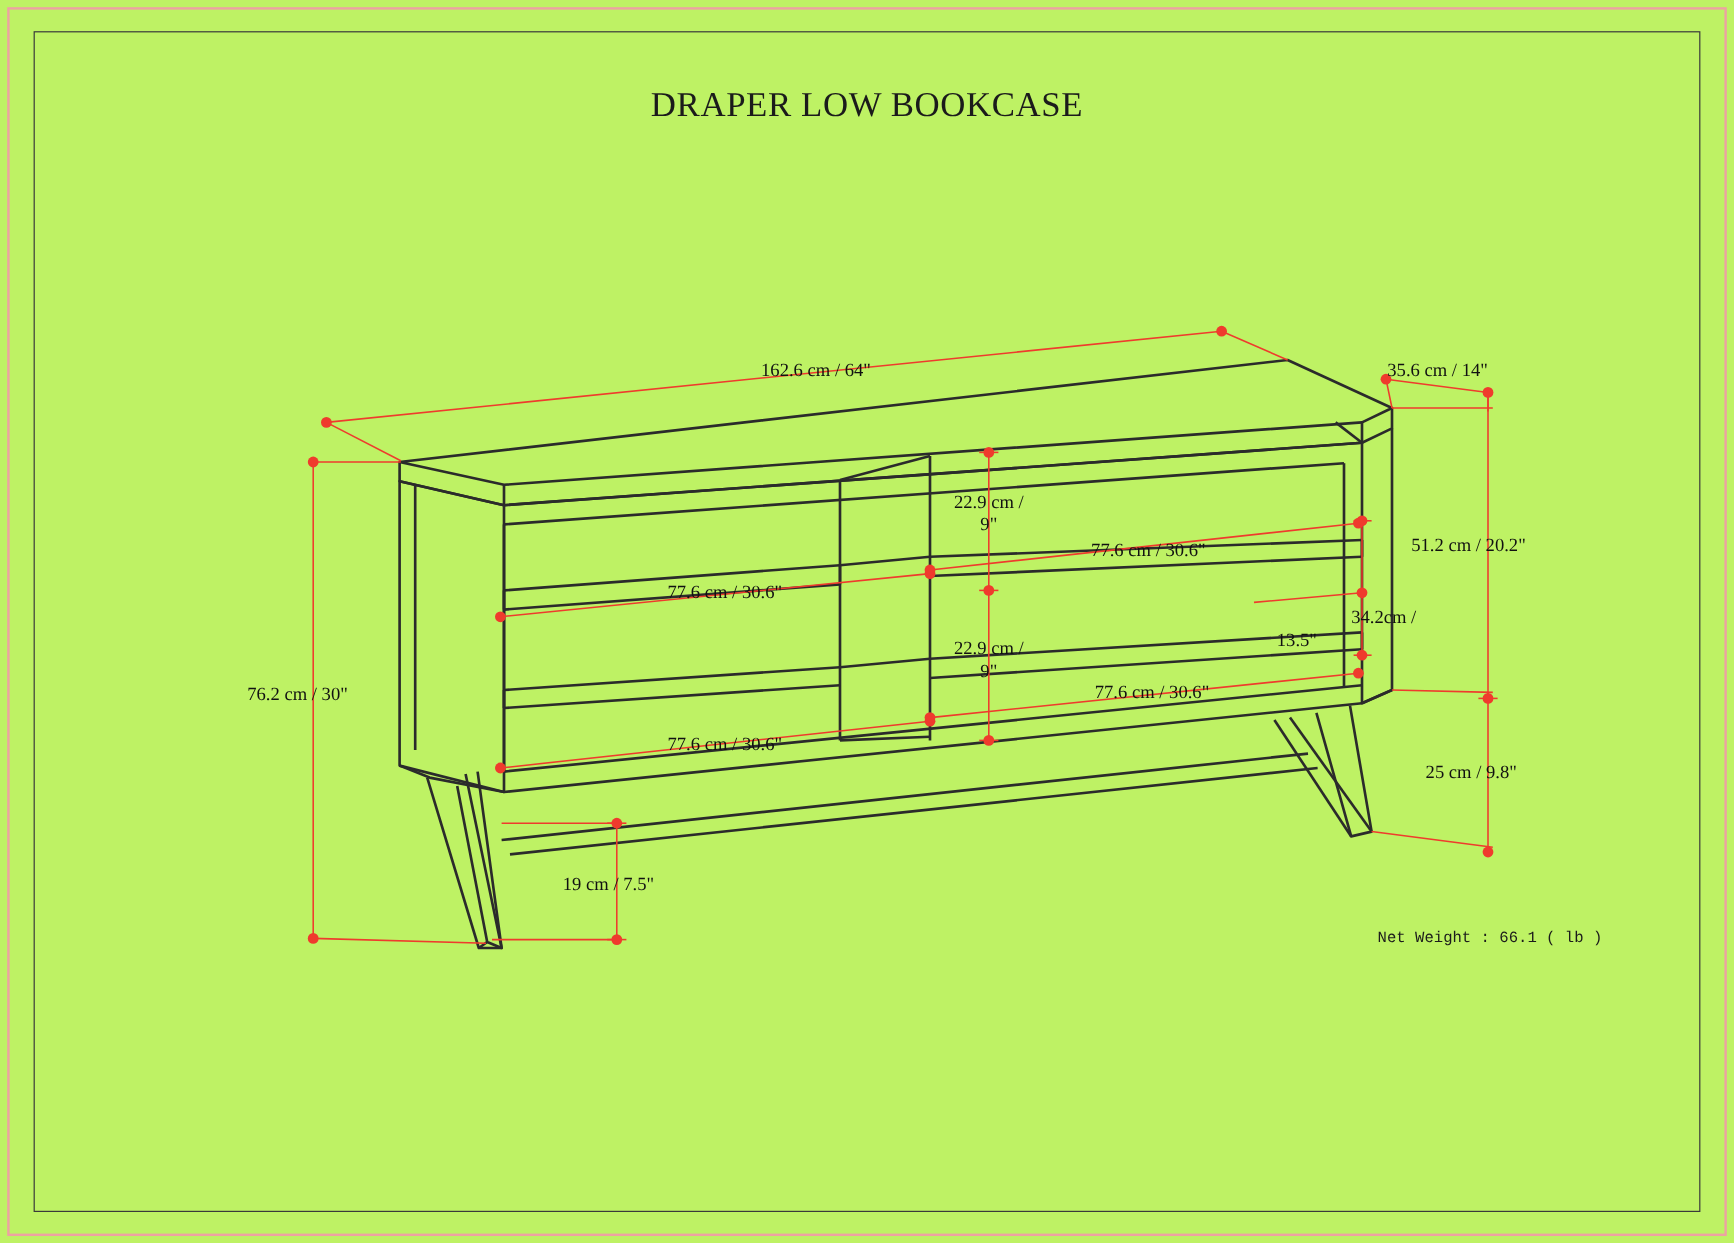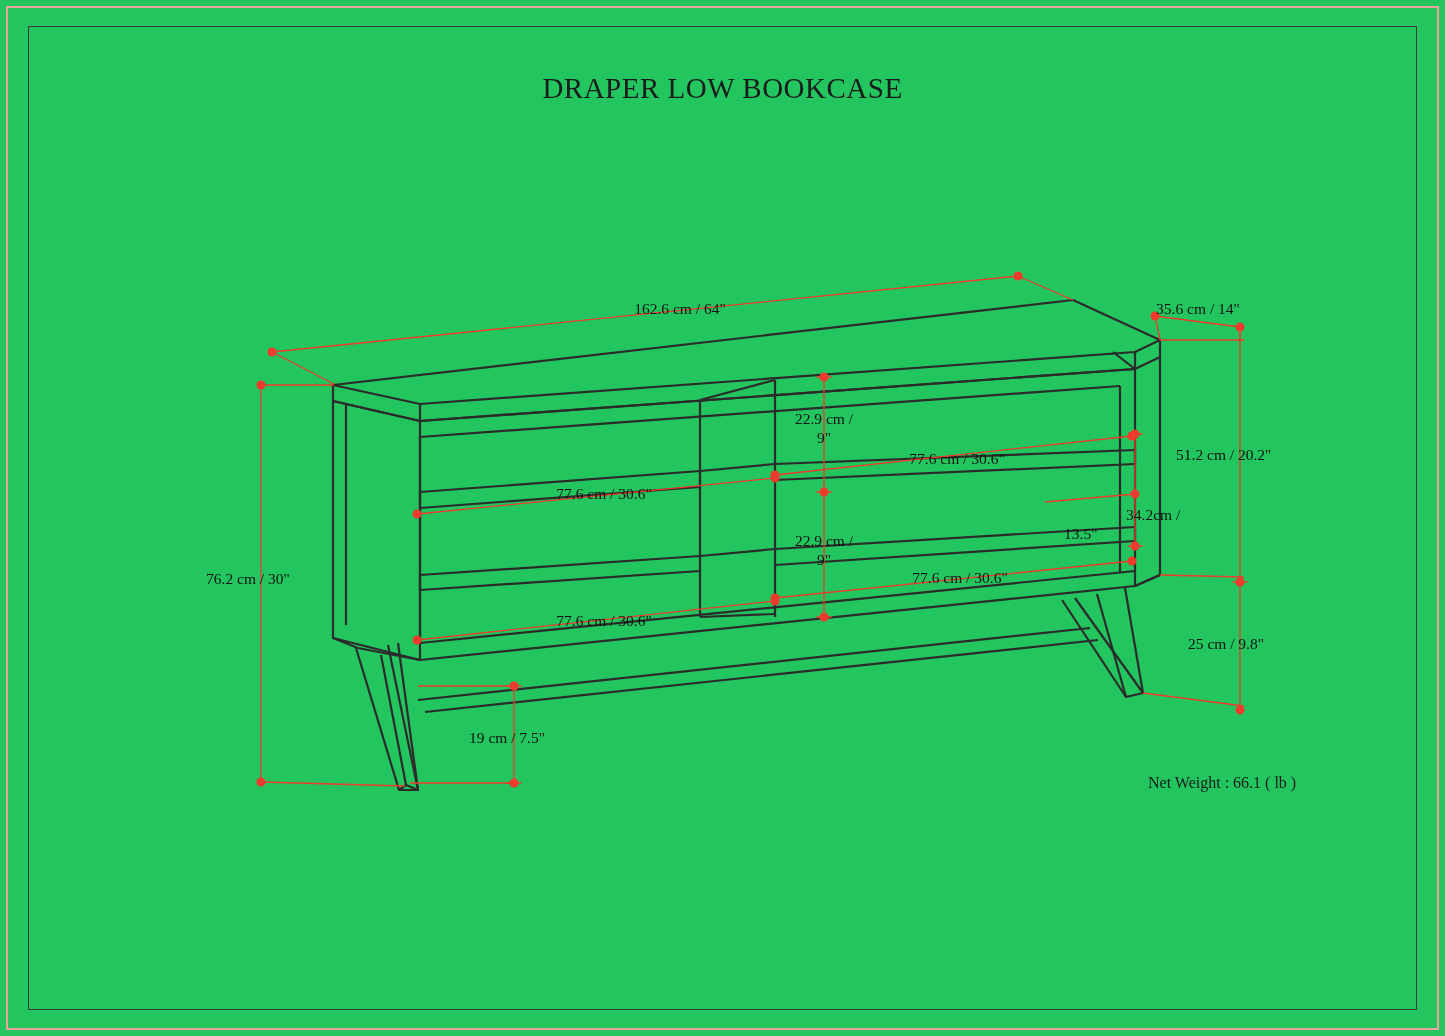--- a/index.html
+++ b/index.html
@@ -11,21 +11,21 @@
     width: 1445px;
     height: 1036px;
     font-family: "Liberation Serif", serif;
     color: #111111;
     overflow: hidden;
   }
   #page {
     position: relative;
     width: 1445px;
     height: 1036px;
-    background: #22c55e;
+    background: #bef264;
     box-sizing: border-box;
   }
   
   #frame-outer {
     position: absolute;
     left: 6px;
     top: 6px;
     width: 1433px;
     height: 1024px;
     border: 2px solid #eda2a2;
@@ -48,23 +48,24 @@
     text-align: center;
     font-size: 29px;
     letter-spacing: 0.5px;
     font-family: "Liberation Serif", serif;
     color: #1b1b1b;
   }
   #net-weight {
     position: absolute;
     left: 1148px;
     top: 774px;
-    font-size: 16px;
+    font-size: 13px;
     color: #1b1b1b;
     white-space: nowrap;
+    font-family: Liberation Mono, monospace;
   }
   svg#art {
     position: absolute;
     left: 0;
     top: 0;
     width: 1445px;
     height: 1036px;
   }
   .dim-label {
     position: absolute;

